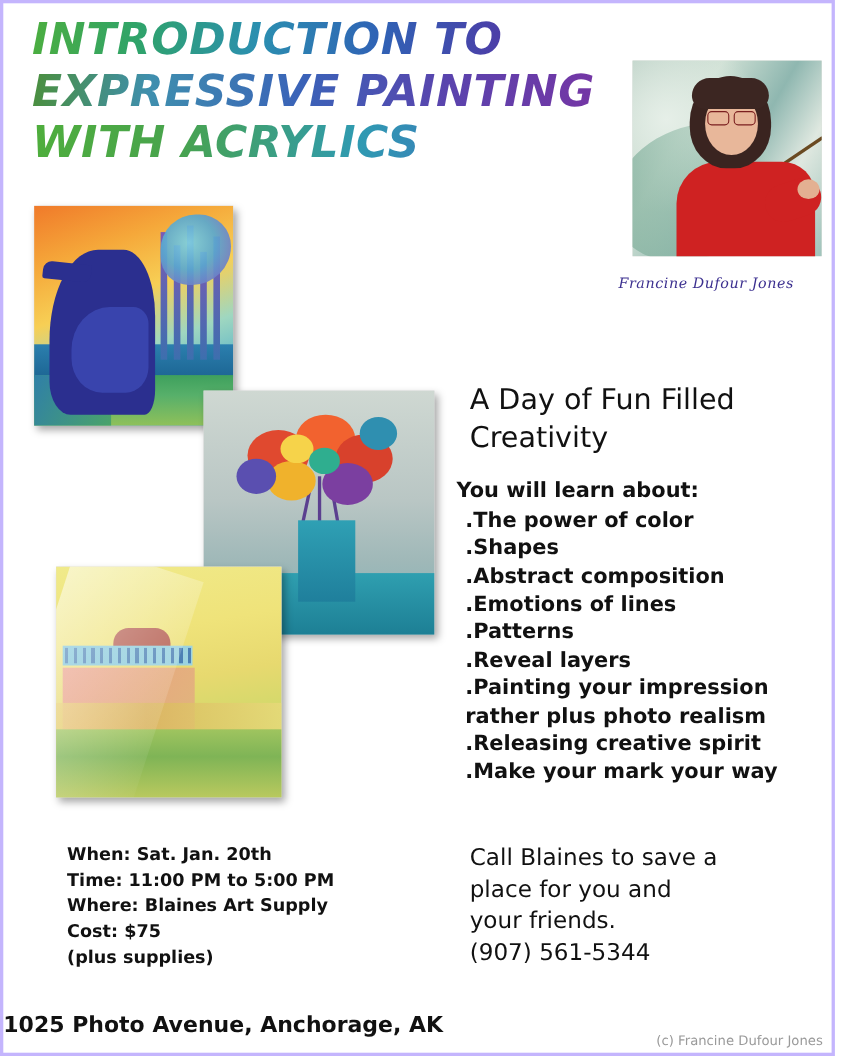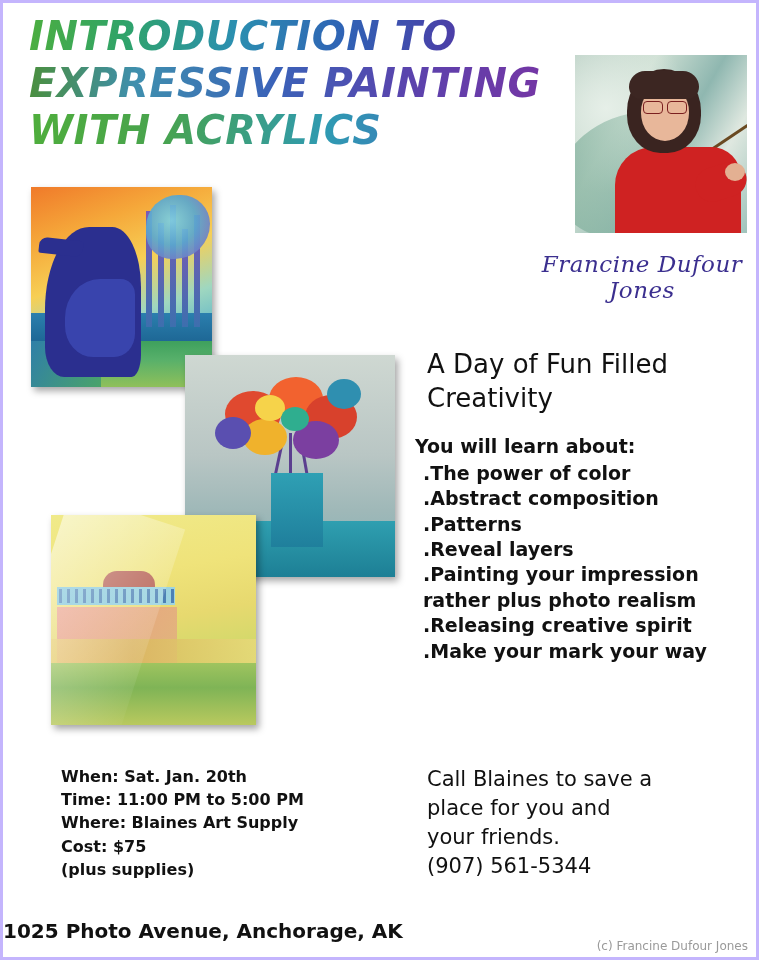--- a/index.html
+++ b/index.html
@@ -146,21 +146,21 @@
   }
 
   .signature {
     position: absolute;
     left: 524px;
     top: 248px;
     width: 230px;
     text-align: center;
     font-family: "DejaVu Serif", serif;
     font-style: italic;
-    font-size: 23px;
+    font-size: 13px;
     color: #3b2f8f;
     letter-spacing: .5px;
   }
 
   
   .painting {
     position: absolute;
     box-shadow: 3px 4px 7px rgba(0,0,0,.35);
     overflow: hidden;
     background: #ddd;
@@ -452,21 +452,23 @@
     <div class="ls-field"></div>
     <div class="ls-green"></div>
     <div class="ls-beam"></div>
   </div>
 
   <div class="headline">A Day of Fun Filled Creativity</div>
 
   <div class="learn-title">You will learn about:</div>
   <ul class="learn-list">
     <li>.The power of color</li>
+    <li>.Shapes</li>
     <li>.Abstract composition</li>
+    <li>.Emotions of lines</li>
     <li>.Patterns</li>
     <li>.Reveal layers</li>
     <li>.Painting your impression
   rather plus photo realism</li>
     <li>.Releasing creative spirit</li>
     <li>.Make your mark your way</li>
   </ul>
 
   <div class="details">
     <div>When: Sat. Jan. 20th</div>

